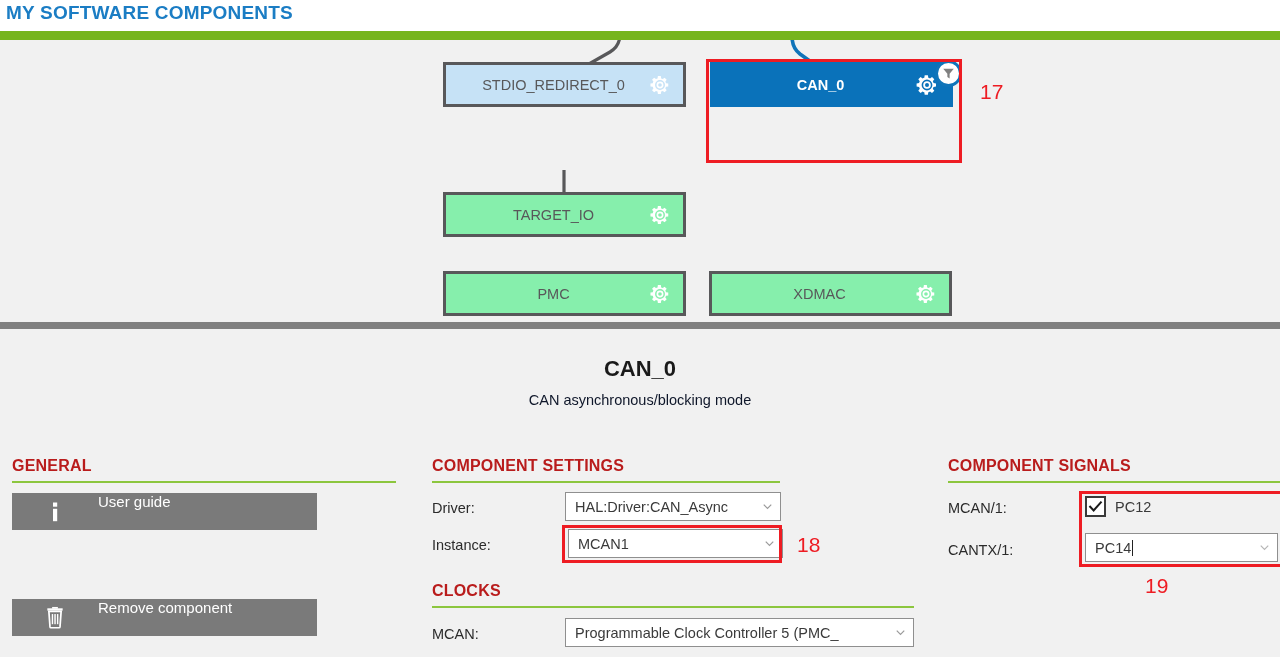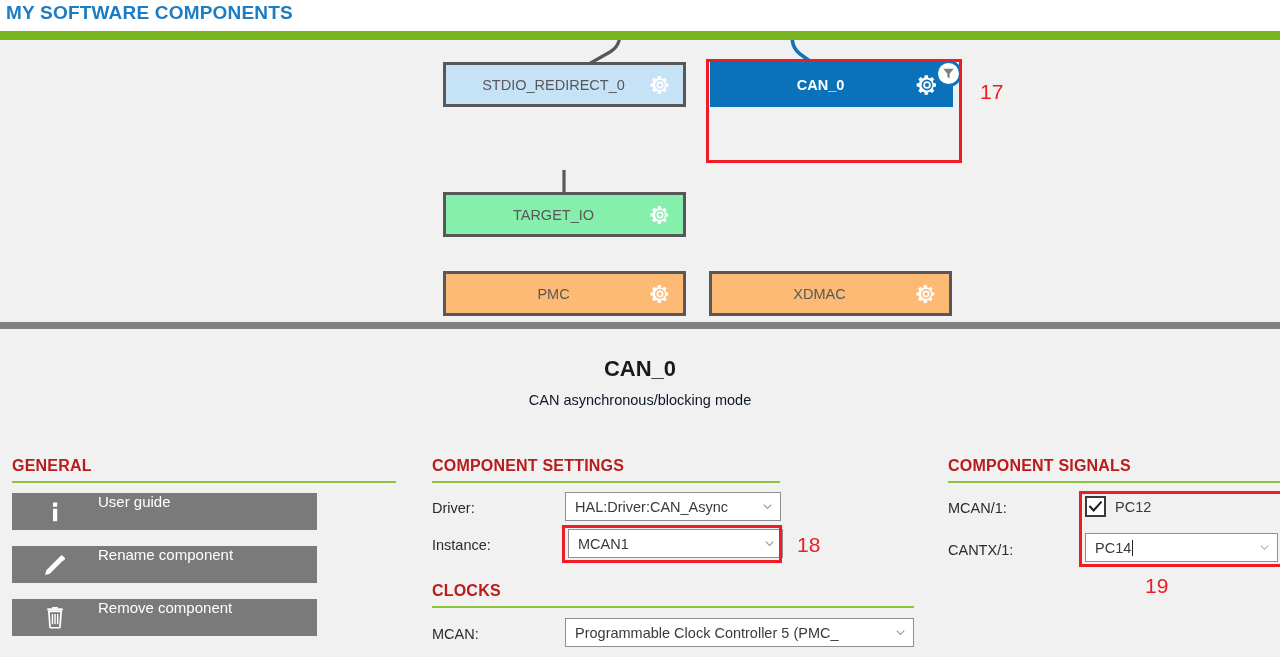--- a/index.html
+++ b/index.html
@@ -44,21 +44,21 @@
   .comp .label {
     flex: 1 1 auto; text-align: center;
     font-size: 14.5px; color: #58585a; white-space: nowrap;
     padding-left: 24px;
   }
   .comp .gear { flex: 0 0 auto; width: 46px; display: flex; align-items: center; justify-content: center; }
   .comp.stdio  { background: #c6e2f6; }
   .comp.target { background: #86efac; }
   .comp.can    { background: #0a72ba; border-color: #0a72ba; }
   .comp.can .label { color: #ffffff; font-weight: bold; }
-  .comp.grey   { background: #fdba74; justify-content: space-between; }
+  .comp.grey   { background: #86efac; justify-content: space-between; }
 
   .gear svg { display: block; }
 
   .filter-badge {
     position: absolute;
     width: 27px; height: 27px; border-radius: 50%;
     background: #ffffff; border: 3px solid #1074b9;
     box-sizing: border-box;
     display: flex; align-items: center; justify-content: center;
   }
@@ -230,28 +230,20 @@
     <div class="gbtn" style="top:164px;">
       <span class="bicon">
         <svg width="10" height="20" viewBox="0 0 10 20">
           <rect x="3" y="0.5" width="4.2" height="4.2" fill="#ffffff"></rect>
           <rect x="3" y="6.8" width="4.2" height="12.4" fill="#ffffff"></rect>
         </svg>
       </span>
       <span class="btext">User guide</span>
     </div>
 
-    <div class="gbtn" style="top:217px;">
-      <span class="bicon">
-        <svg width="25" height="25" viewBox="0 0 24 24">
-          <path fill="#ffffff" d="M3.2 17.4 2 22l4.6-1.2L19.2 8.2l-3.4-3.4L3.2 17.4zm17.6-12-1.9-1.9a1.3 1.3 0 0 0-1.8 0l-1.5 1.5 3.7 3.7 1.5-1.5a1.3 1.3 0 0 0 0-1.8z"></path>
-        </svg>
-      </span>
-      <span class="btext">Rename component</span>
-    </div>
 
     <div class="gbtn" style="top:270px;">
       <span class="bicon">
         <svg width="22" height="23" viewBox="0 0 22 24">
           <path fill="none" stroke="#ffffff" stroke-width="1.8" d="M4.6 5.5h12.8l-1.2 16.3a1 1 0 0 1-1 .9H6.8a1 1 0 0 1-1-.9L4.6 5.5z"></path>
           <rect x="3" y="2.4" width="16" height="2.4" fill="#ffffff"></rect>
           <rect x="8" y="1" width="6" height="1.8" fill="#ffffff"></rect>
           <rect x="7.6" y="8.4" width="1.5" height="10.6" fill="#ffffff"></rect>
           <rect x="10.3" y="8.4" width="1.5" height="10.6" fill="#ffffff"></rect>
           <rect x="13" y="8.4" width="1.5" height="10.6" fill="#ffffff"></rect>

